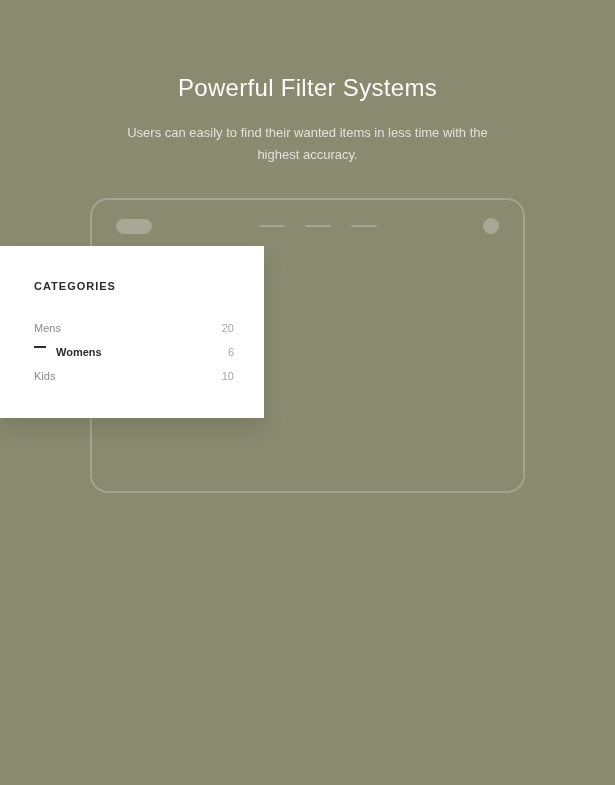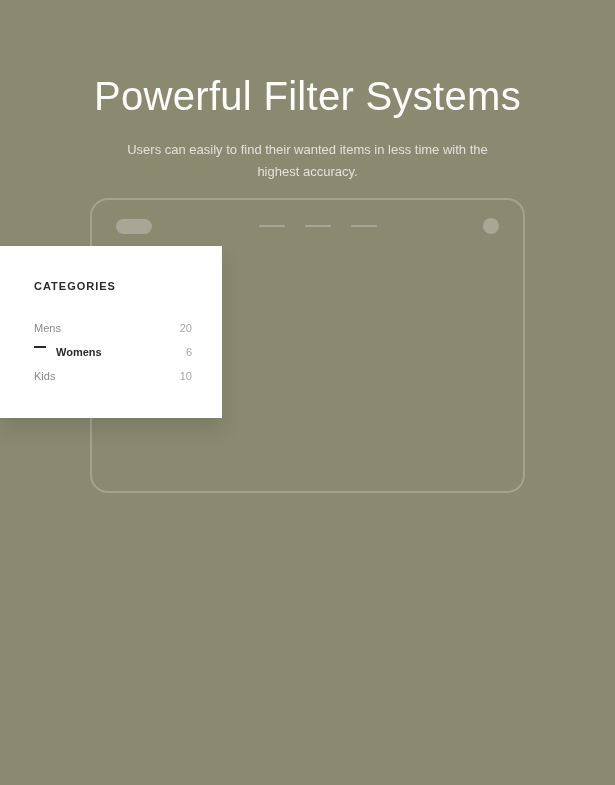--- a/index.html
+++ b/index.html
@@ -8,21 +8,21 @@
     background: #898a70;
     font-family: "Helvetica Neue", Arial, sans-serif;
     color: #fff;
     position: relative;
   }
   .hero {
     text-align: center;
     padding-top: 74px;
   }
   .hero h1 {
-    font-size: 40px;
+    font-size: 24px;
     font-weight: 400;
     letter-spacing: 0.3px;
     color: #fcfcfa;
     margin-bottom: 20px;
   }
   .hero p {
     font-size: 13px;
     line-height: 22px;
     color: rgba(255,255,255,0.75);
     max-width: 400px;
@@ -68,21 +68,21 @@
     height: 16px;
     background: rgba(255,255,255,0.25);
     border-radius: 50%;
   }
 
   
   .card {
     position: absolute;
     top: 246px;
     left: 0;
-    width: 222px;
+    width: 264px;
     background: #ffffff;
     color: #333;
     padding: 34px 30px 30px 34px;
     box-shadow: 0 12px 20px rgba(0,0,0,0.10);
   }
   .card-title {
     font-size: 11px;
     letter-spacing: 1px;
     font-weight: 600;
     color: #2b2b2b;

